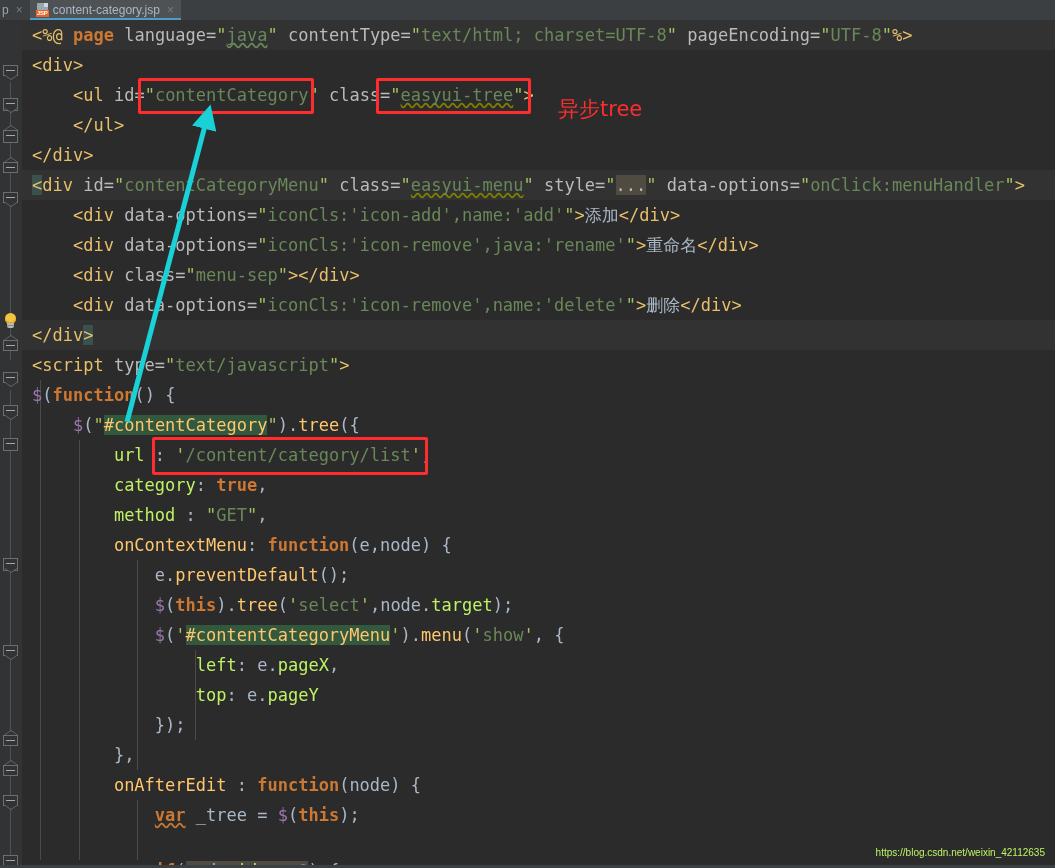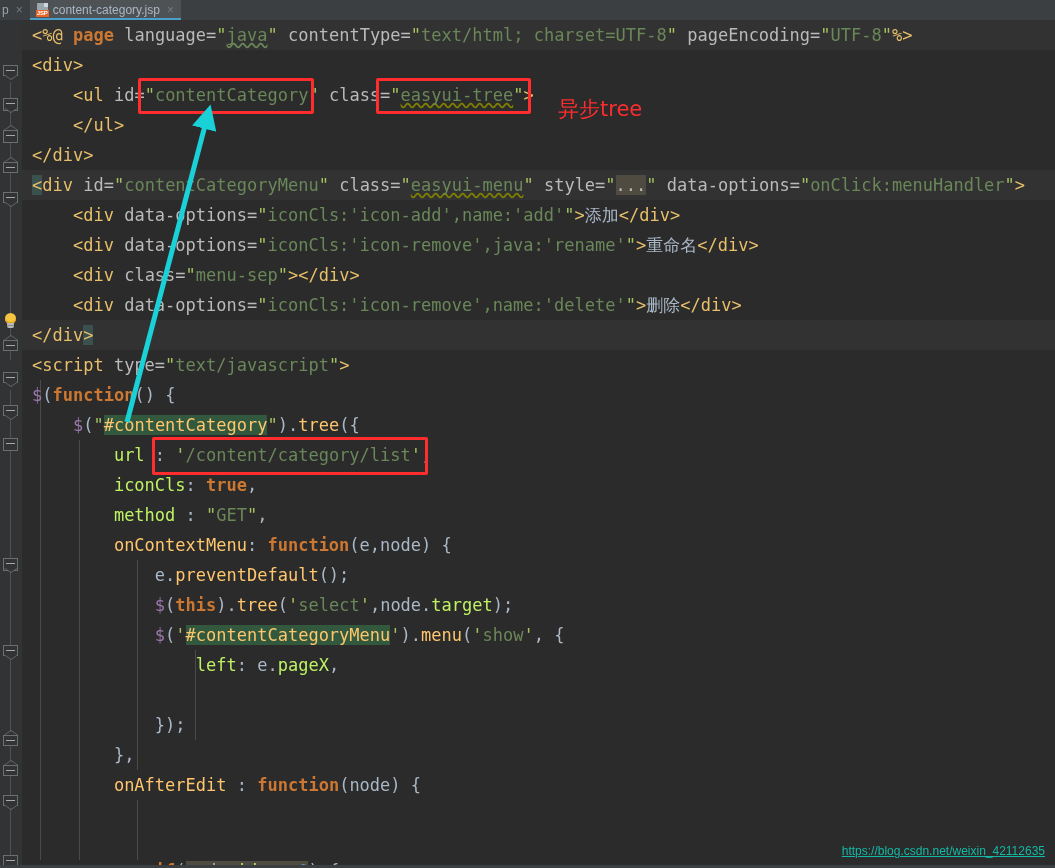--- a/index.html
+++ b/index.html
@@ -161,23 +161,22 @@
     pointer-events: none;
   }
   .cjk-note {
     position: absolute; color: #ff2d2d; font-size: 21px;
     font-family: "DejaVu Sans", sans-serif; white-space: nowrap;
   }
   .arrow-svg { position: absolute; left: 0; top: 0; pointer-events: none; }
 
   .watermark {
     position: absolute; right: 10px; bottom: 10px;
-    color: #14b8a6; font-size: 12px;
+    color: #bef264; font-size: 10px;
     font-family: "Liberation Sans", sans-serif;
-    text-decoration: underline;
   }
   .bottom-strip {
     position: absolute; left: 0; bottom: 0; width: 1055px; height: 3px;
     background: #3c3f41;
   }
 </style>
 </head>
 <body>
 
 <div id="app">
@@ -321,41 +320,43 @@
       <div class="line" style="top:300px; left:10px;"><span class="t-tag">&lt;/div</span><span class="t-tag hl-brace">&gt;</span></div>
 
       <div class="line" style="top:330px; left:10px;"><span class="t-tag">&lt;script</span> <span class="t-attr">type=</span><span class="t-strq">"</span><span class="t-str">text/javascript</span><span class="t-strq">"</span><span class="t-tag">&gt;</span></div>
 
       <div class="line" style="top:360px; left:10px;"><span class="t-dollar">$</span><span class="t-bracket">(</span><span class="t-kw">function</span><span class="t-bracket">()</span> <span class="t-bracket">{</span></div>
 
       <div class="line" style="top:390px; left:10px;">    <span class="t-dollar">$</span><span class="t-bracket">(</span><span class="t-strq">"</span><span class="t-fn hl-search">#contentCategory</span><span class="t-strq">"</span><span class="t-bracket">).</span><span class="t-fn">tree</span><span class="t-bracket">({</span></div>
 
       <div class="line" style="top:420px; left:10px;">        <span class="t-prop">url</span> <span class="t-punct">:</span> <span class="t-strq">'</span><span class="t-str">/content/category/list</span><span class="t-strq">'</span><span class="t-punct">,</span></div>
 
-      <div class="line" style="top:450px; left:10px;">        <span class="t-prop">iconCls</span><span class="t-punct">:</span> <span class="t-kw">true</span><span class="t-punct">,</span></div>
+      <div class="line" style="top:450px; left:10px;">        <span class="t-prop">category</span><span class="t-punct">:</span> <span class="t-kw">true</span><span class="t-punct">,</span></div>
 
       <div class="line" style="top:480px; left:10px;">        <span class="t-prop">method</span> <span class="t-punct">:</span> <span class="t-strq">"</span><span class="t-str">GET</span><span class="t-strq">"</span><span class="t-punct">,</span></div>
 
       <div class="line" style="top:510px; left:10px;">        <span class="t-fn">onContextMenu</span><span class="t-punct">:</span> <span class="t-kw">function</span><span class="t-bracket">(</span><span class="t-plain">e</span><span class="t-punct">,</span><span class="t-plain">node</span><span class="t-bracket">)</span> <span class="t-bracket">{</span></div>
 
       <div class="line" style="top:540px; left:10px;">            <span class="t-plain">e</span><span class="t-punct">.</span><span class="t-fn">preventDefault</span><span class="t-bracket">()</span><span class="t-punct">;</span></div>
 
       <div class="line" style="top:570px; left:10px;">            <span class="t-dollar">$</span><span class="t-bracket">(</span><span class="t-kw">this</span><span class="t-bracket">).</span><span class="t-fn">tree</span><span class="t-bracket">(</span><span class="t-strq">'</span><span class="t-str">select</span><span class="t-strq">'</span><span class="t-punct">,</span><span class="t-plain">node</span><span class="t-punct">.</span><span class="t-prop">target</span><span class="t-bracket">)</span><span class="t-punct">;</span></div>
 
       <div class="line" style="top:600px; left:10px;">            <span class="t-dollar">$</span><span class="t-bracket">(</span><span class="t-strq">'</span><span class="t-fn hl-search">#contentCategoryMenu</span><span class="t-strq">'</span><span class="t-bracket">).</span><span class="t-fn">menu</span><span class="t-bracket">(</span><span class="t-strq">'</span><span class="t-str">show</span><span class="t-strq">'</span><span class="t-punct">,</span> <span class="t-bracket">{</span></div>
 
       <div class="line" style="top:630px; left:10px;">                <span class="t-prop">left</span><span class="t-punct">:</span> <span class="t-plain">e</span><span class="t-punct">.</span><span class="t-prop">pageX</span><span class="t-punct">,</span></div>
 
+      <div class="line" style="top:660px; left:10px;">                <span class="t-prop">top</span><span class="t-punct">:</span> <span class="t-plain">e</span><span class="t-punct">.</span><span class="t-prop">pageY</span></div>
 
       <div class="line" style="top:690px; left:10px;">            <span class="t-bracket">});</span></div>
 
       <div class="line" style="top:720px; left:10px;">        <span class="t-bracket">}</span><span class="t-punct">,</span></div>
 
       <div class="line" style="top:750px; left:10px;">        <span class="t-fn">onAfterEdit</span> <span class="t-punct">:</span> <span class="t-kw">function</span><span class="t-bracket">(</span><span class="t-plain">node</span><span class="t-bracket">)</span> <span class="t-bracket">{</span></div>
 
+      <div class="line" style="top:780px; left:10px;">            <span class="t-kw underln">var</span> <span class="t-plain">_tree</span> <span class="t-punct">=</span> <span class="t-dollar">$</span><span class="t-bracket">(</span><span class="t-kw">this</span><span class="t-bracket">)</span><span class="t-punct">;</span></div>
 
       <div class="line" style="top:836px; left:10px;">            <span class="t-kw">if</span><span class="t-bracket">(</span><span class="hl-ident"><span class="t-plain">node</span><span class="t-punct">.</span><span class="t-prop">id</span> <span class="t-punct">==</span> <span class="t-num">0</span></span><span class="t-bracket">)</span> <span class="t-bracket">{</span></div>
 
     </div>
 
     <div class="redbox" style="left:138px; top:58px; width:176px; height:36px;"></div>
     <div class="redbox" style="left:376px; top:58px; width:155px; height:36px;"></div>
     <div class="redbox" style="left:152px; top:417px; width:276px; height:38px;"></div>
 
     <div class="cjk-note" style="left:558px; top:56px;margin-top:19px;">异步tree</div>

